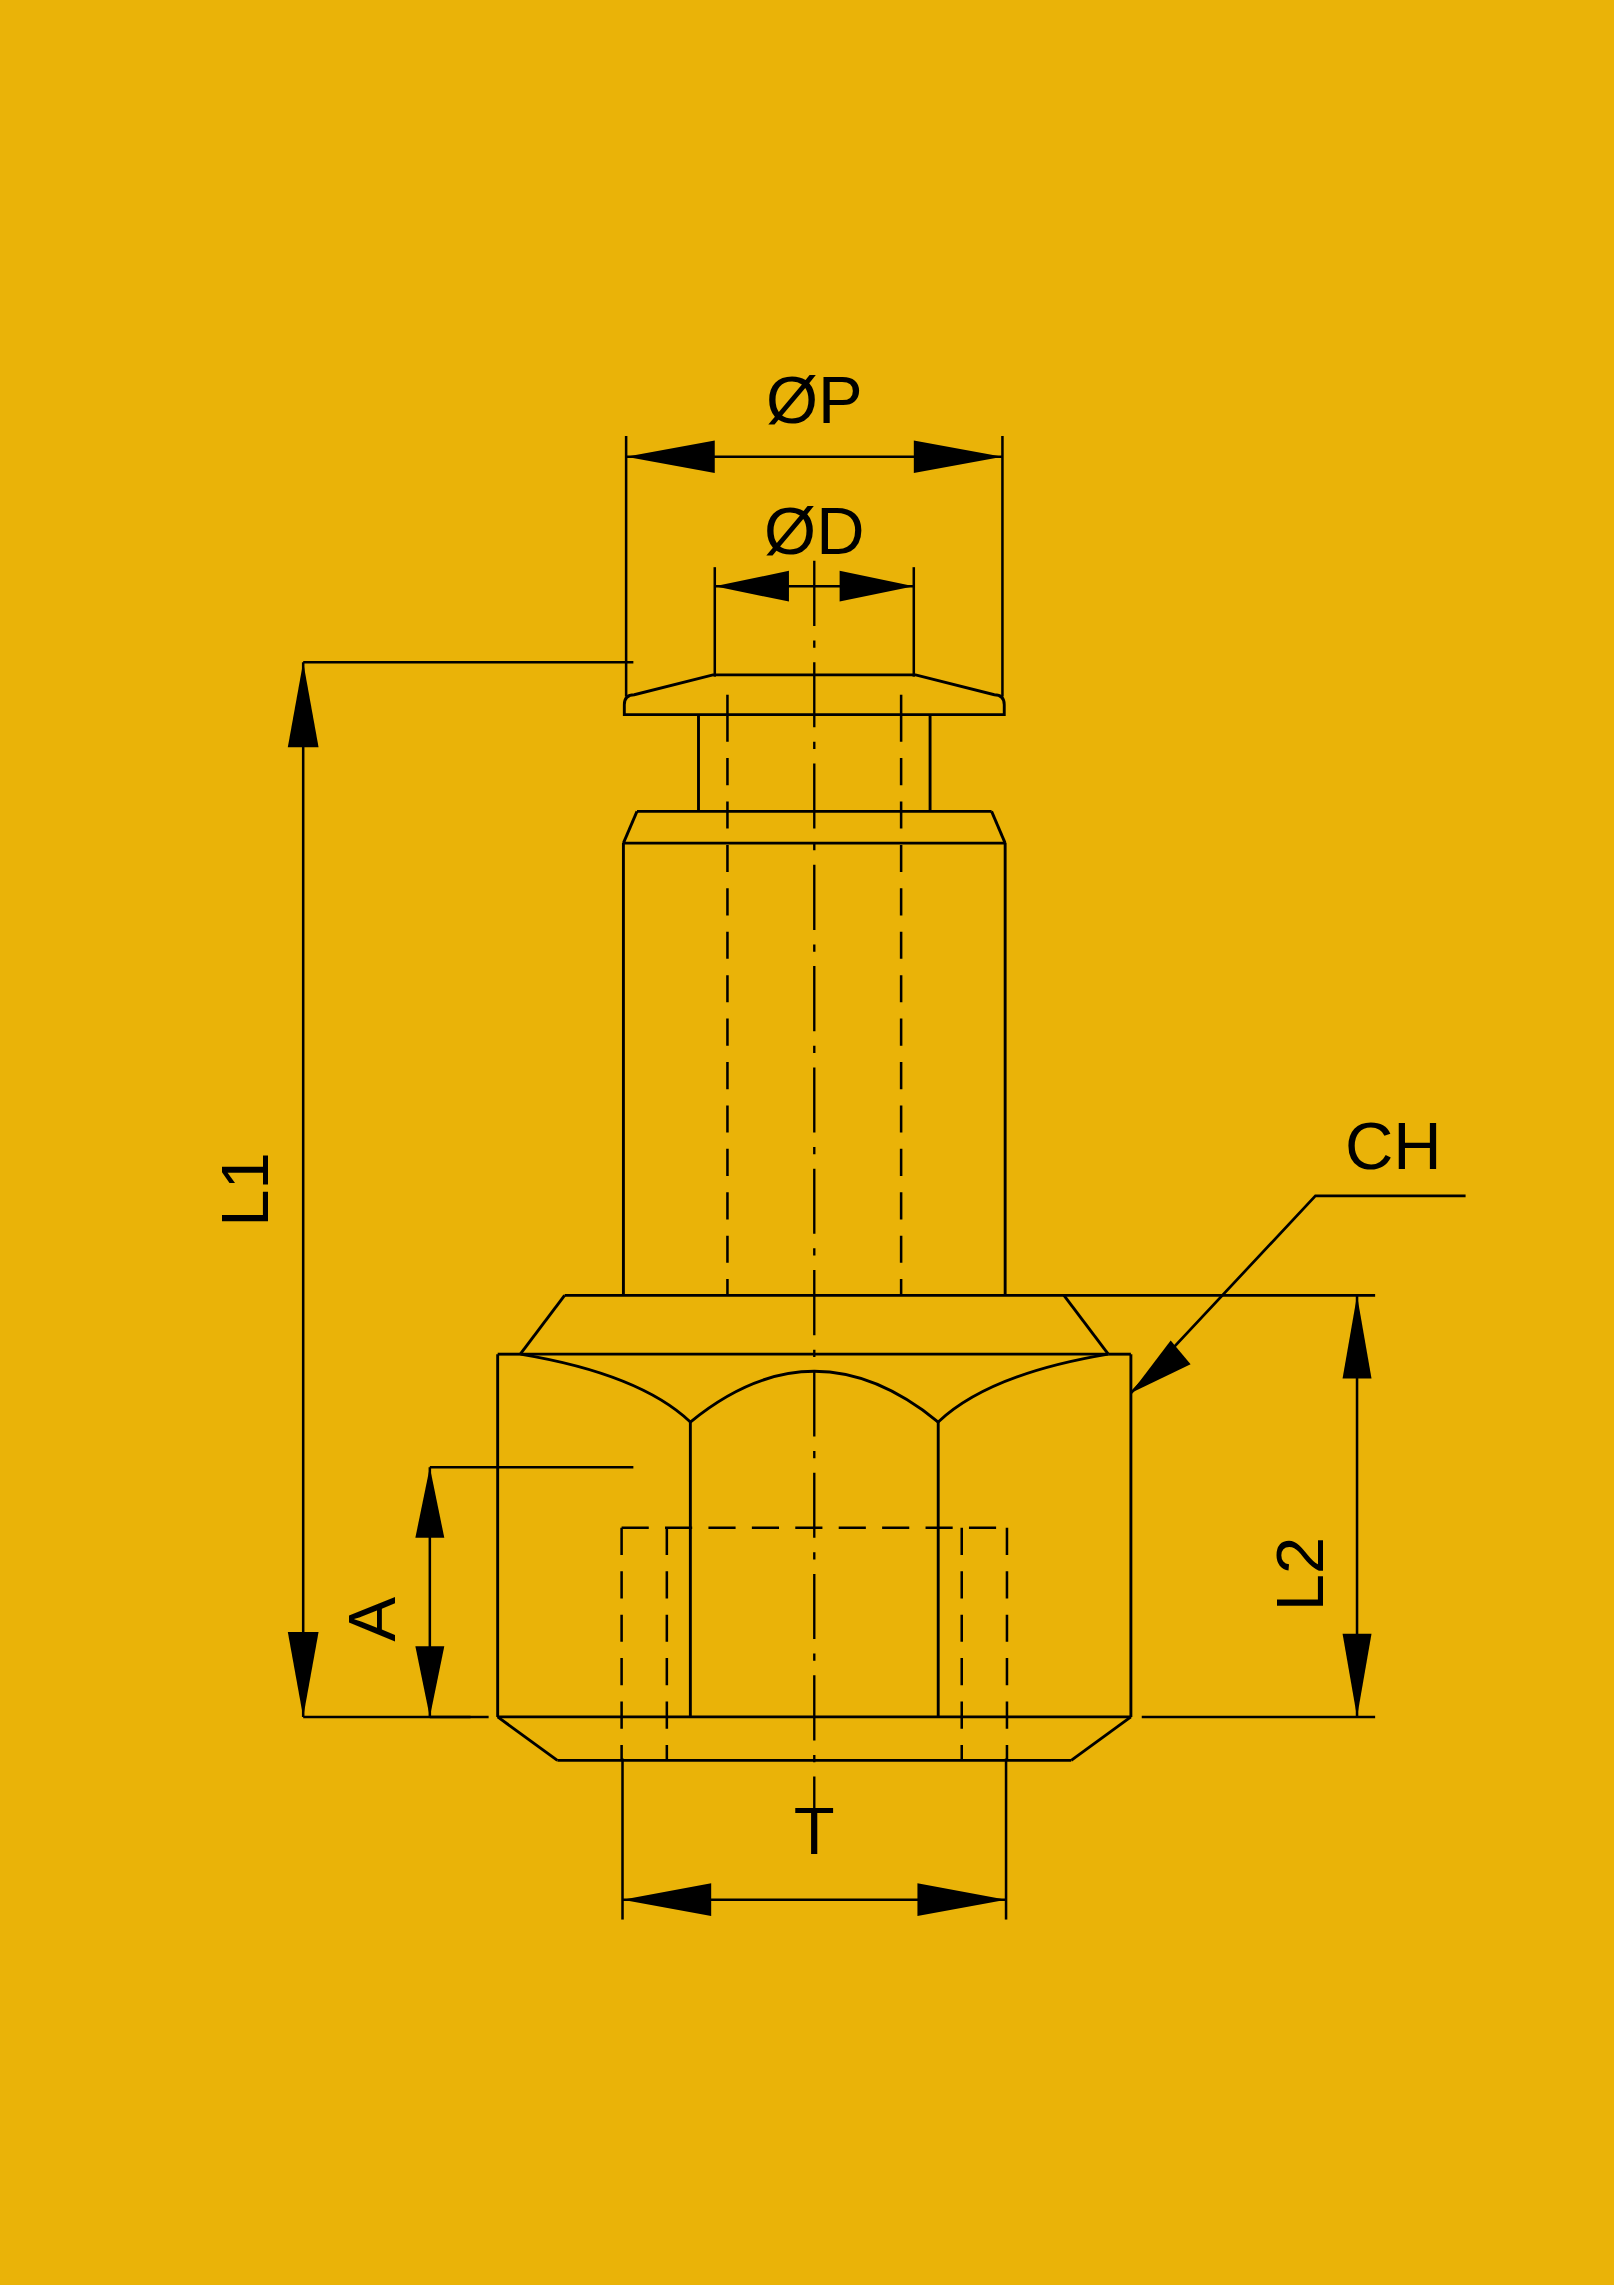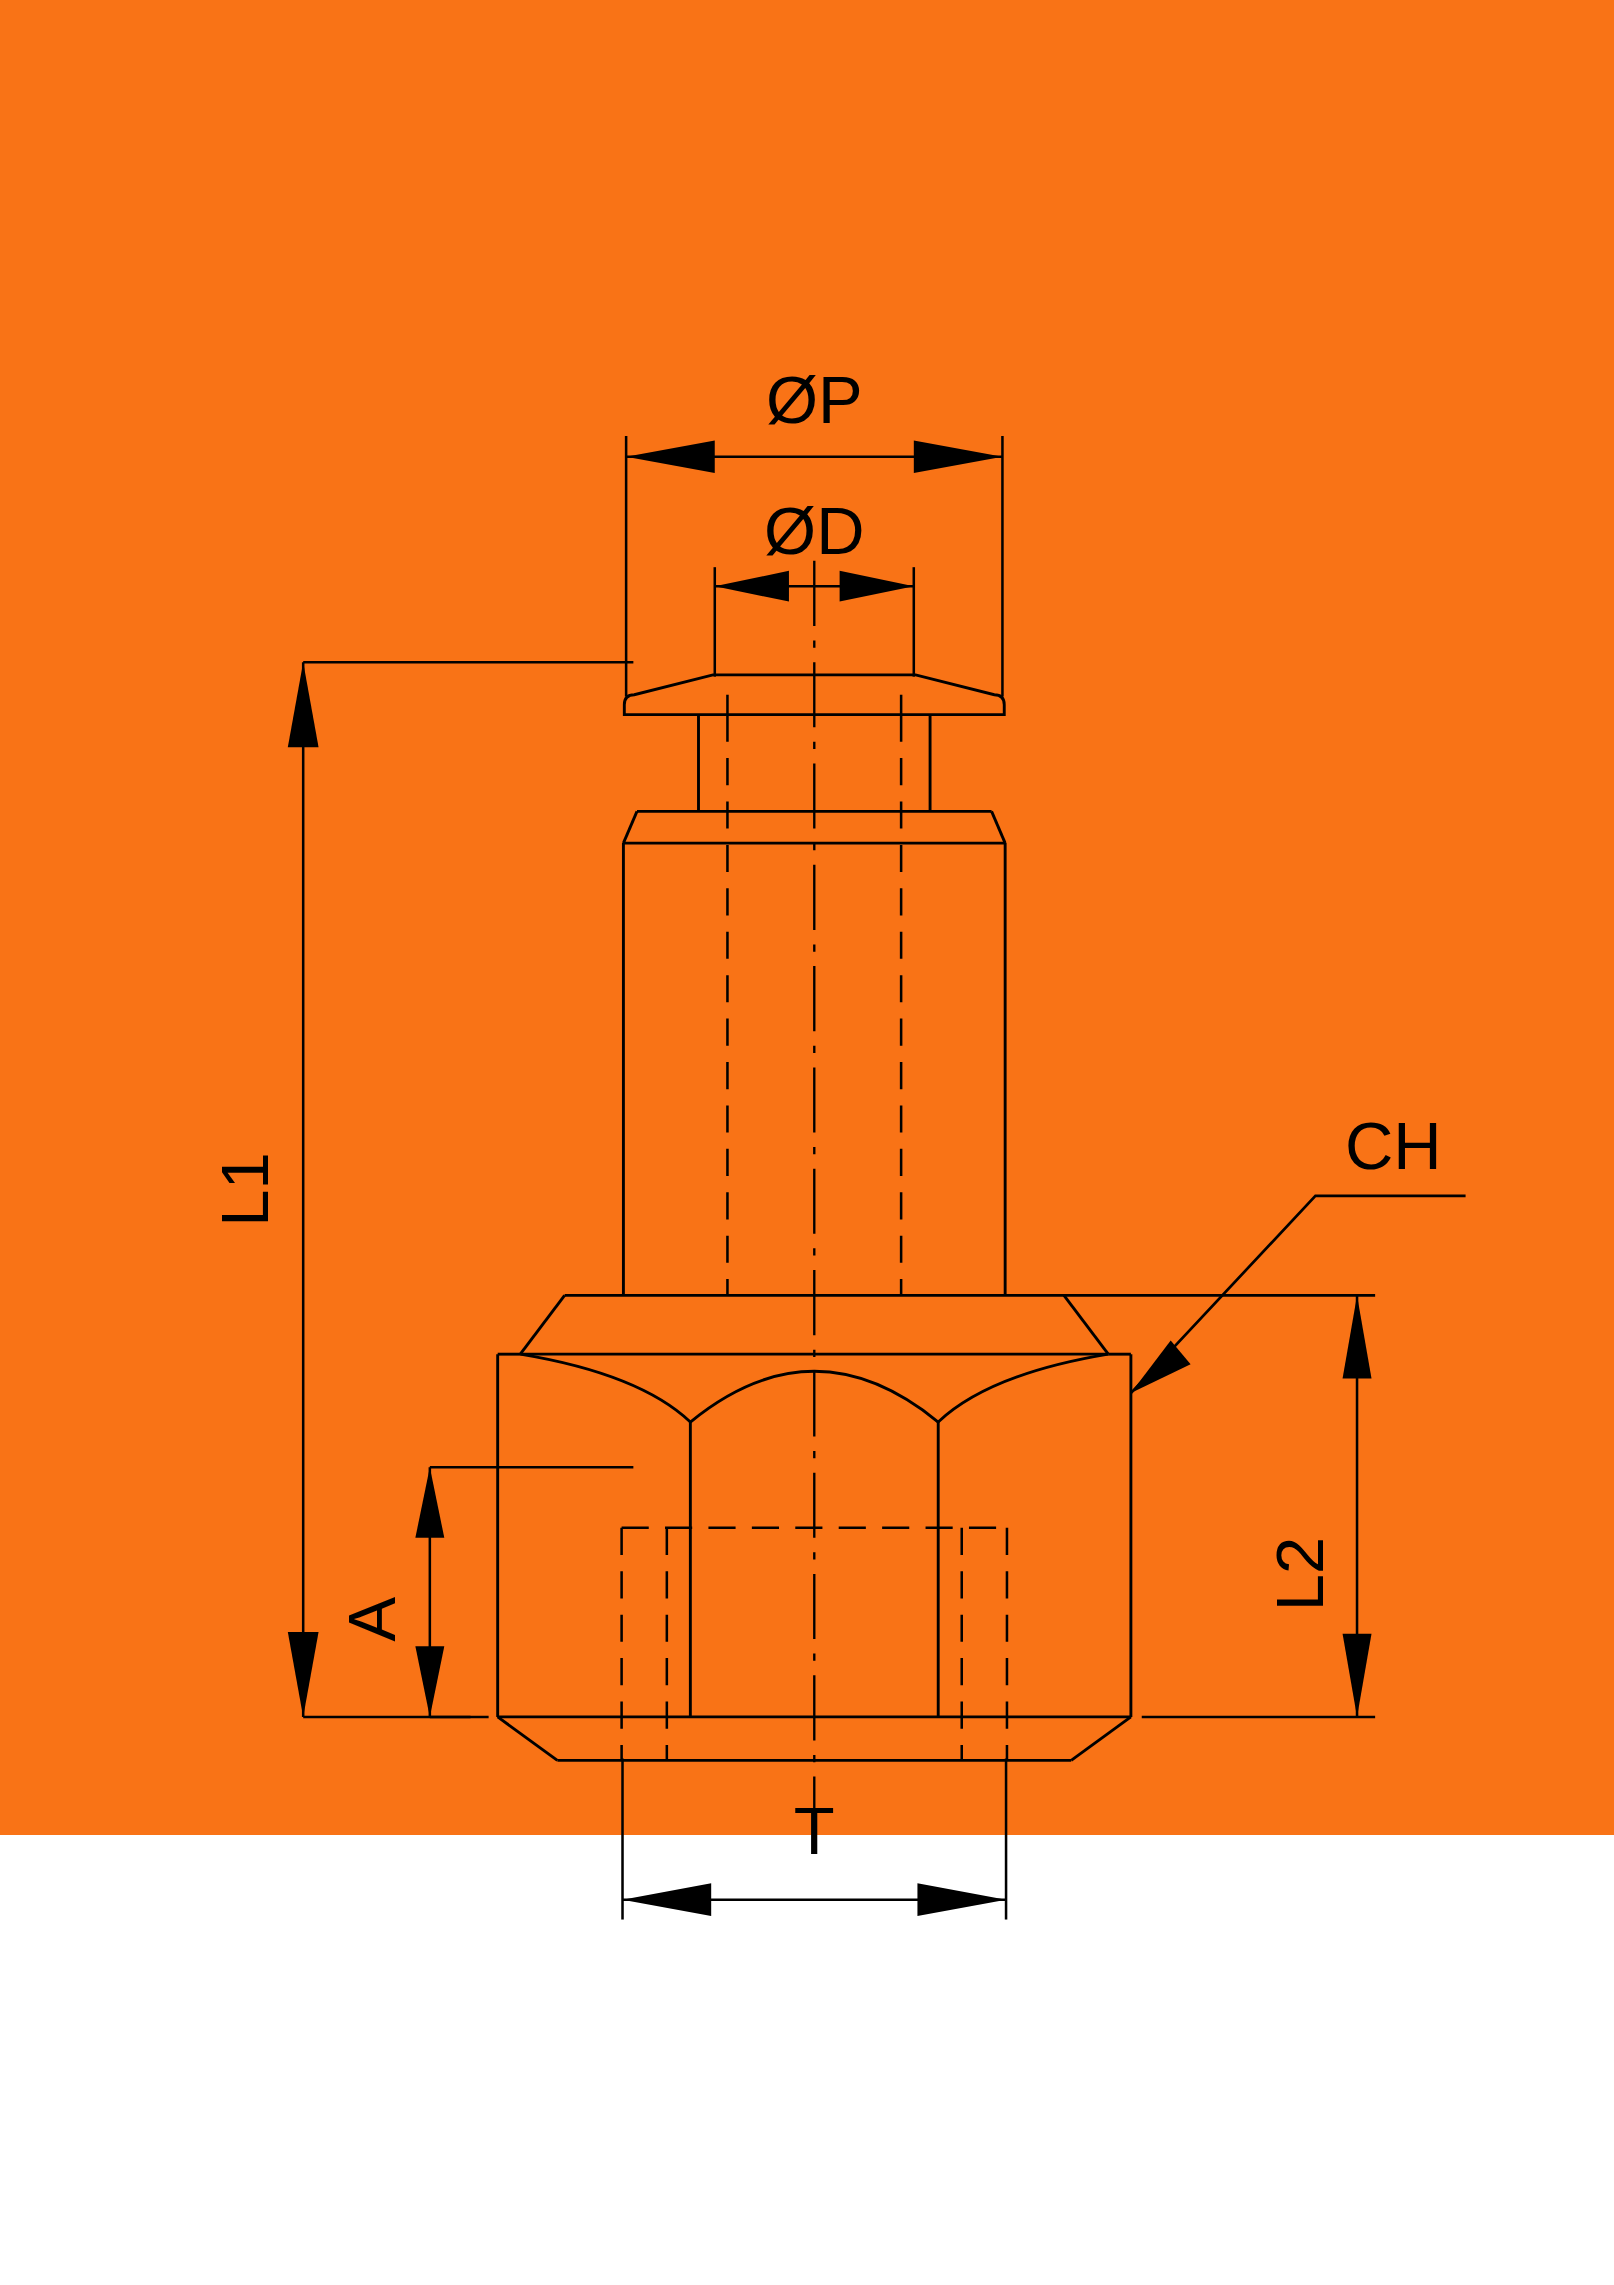--- a/index.html
+++ b/index.html
@@ -9,22 +9,22 @@
   }
   body {
     width: 1615px;
     height: 2285px;
     font-family: "Liberation Sans", sans-serif;
     overflow: hidden;
   }
   #drawing-root {
     position: relative;
     width: 1615px;
-    height: 1835px;
-    background: #f97316;
+    height: 2285px;
+    background: #eab308;
     text-align: center;
   }
   svg#tech-drawing {
     display: block;
     width: 1615px;
     height: 2285px;
   }
   .part-line {
     fill: none;
     stroke: #000000;

